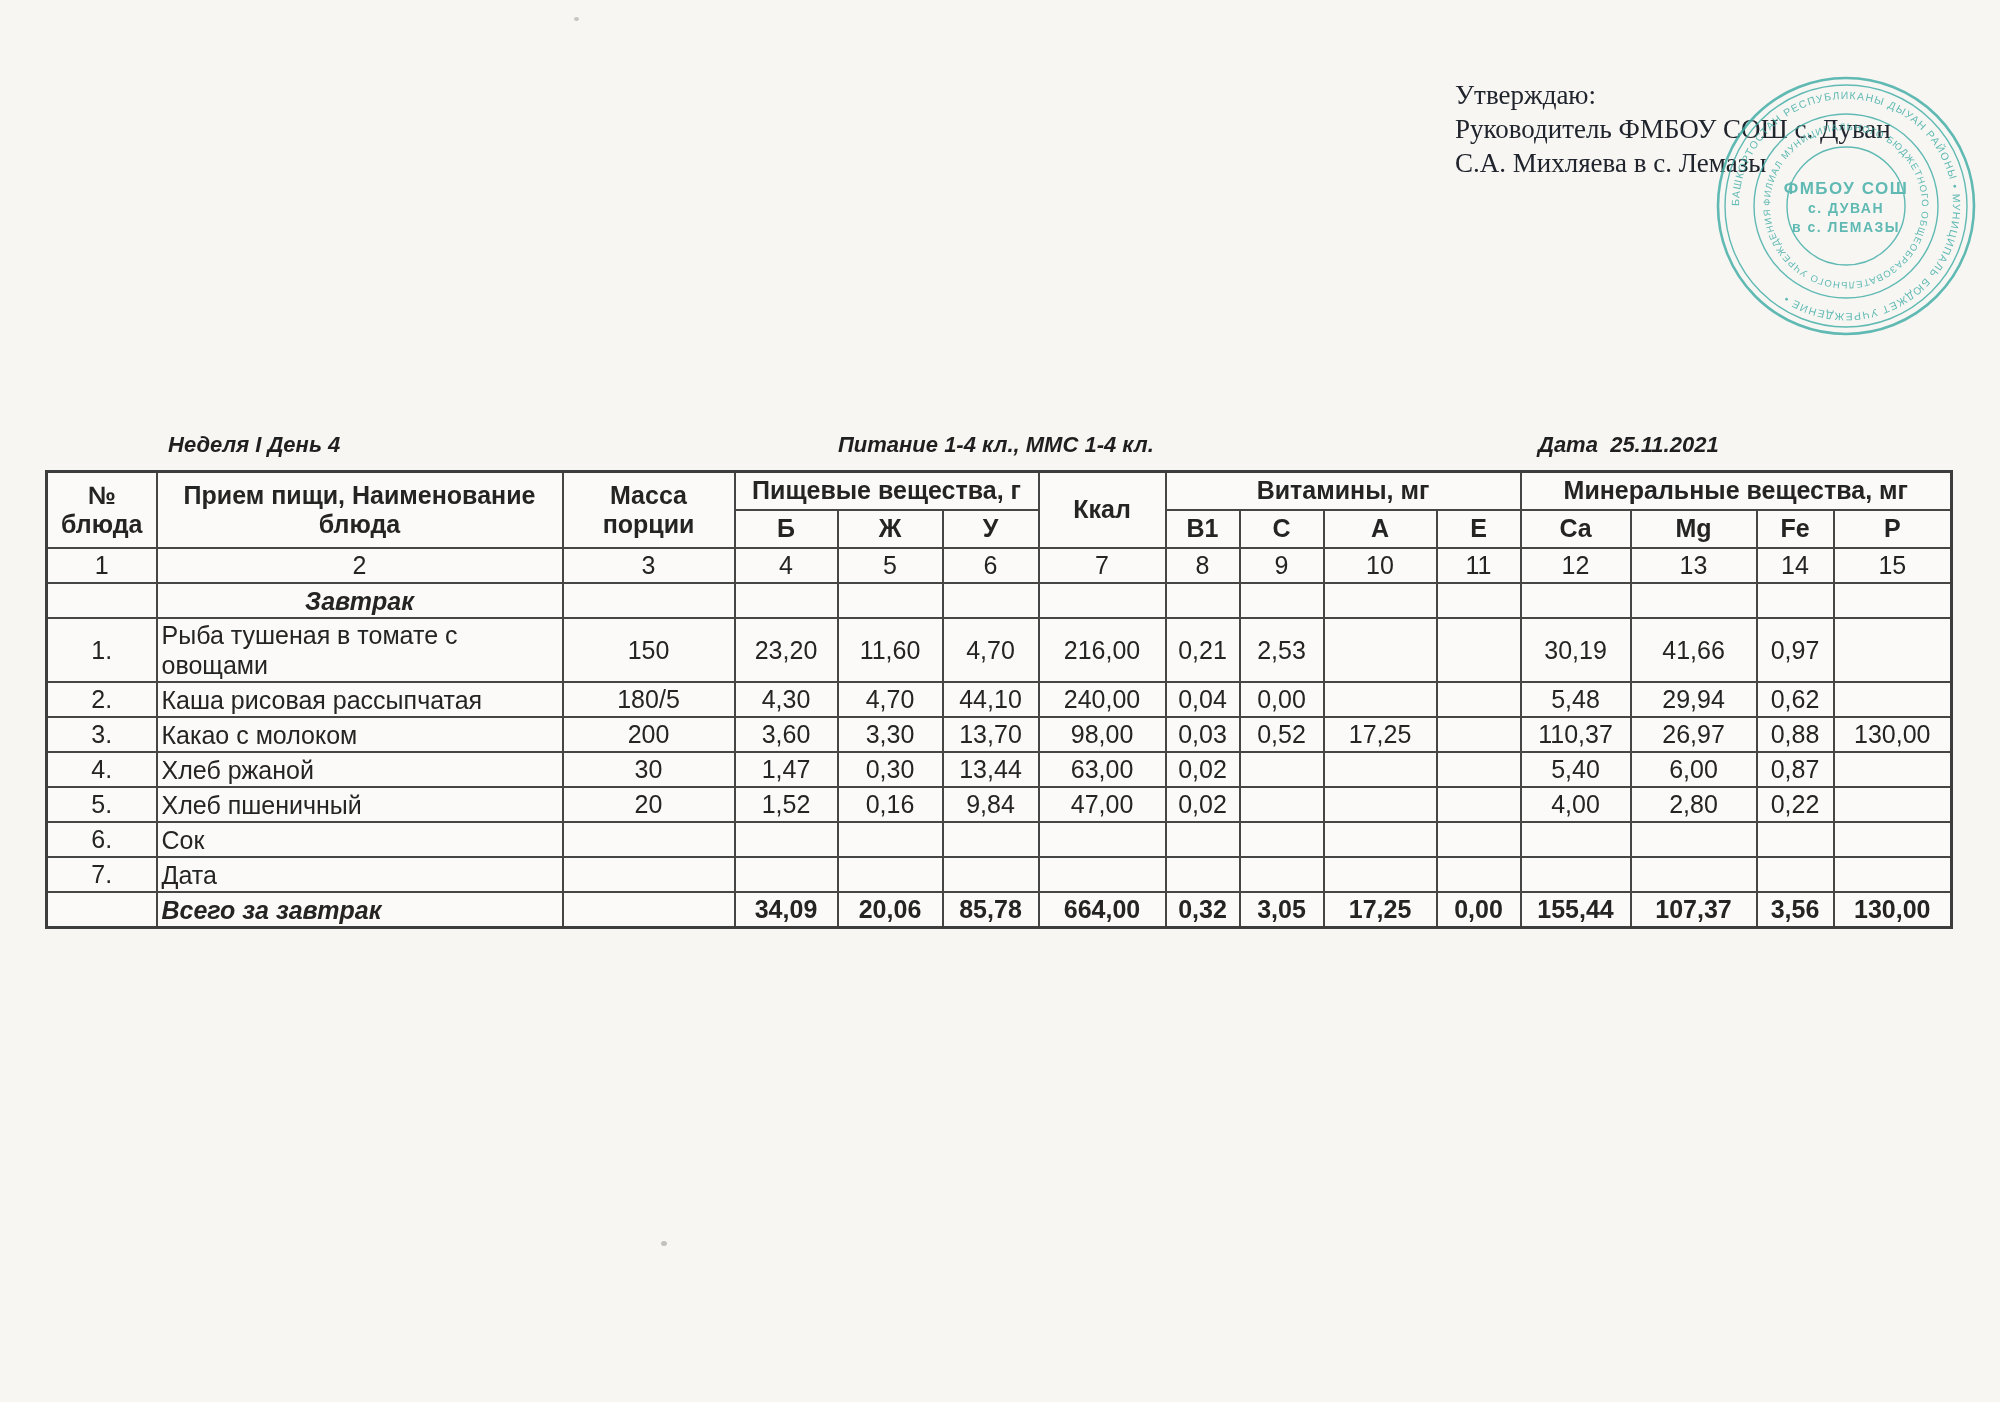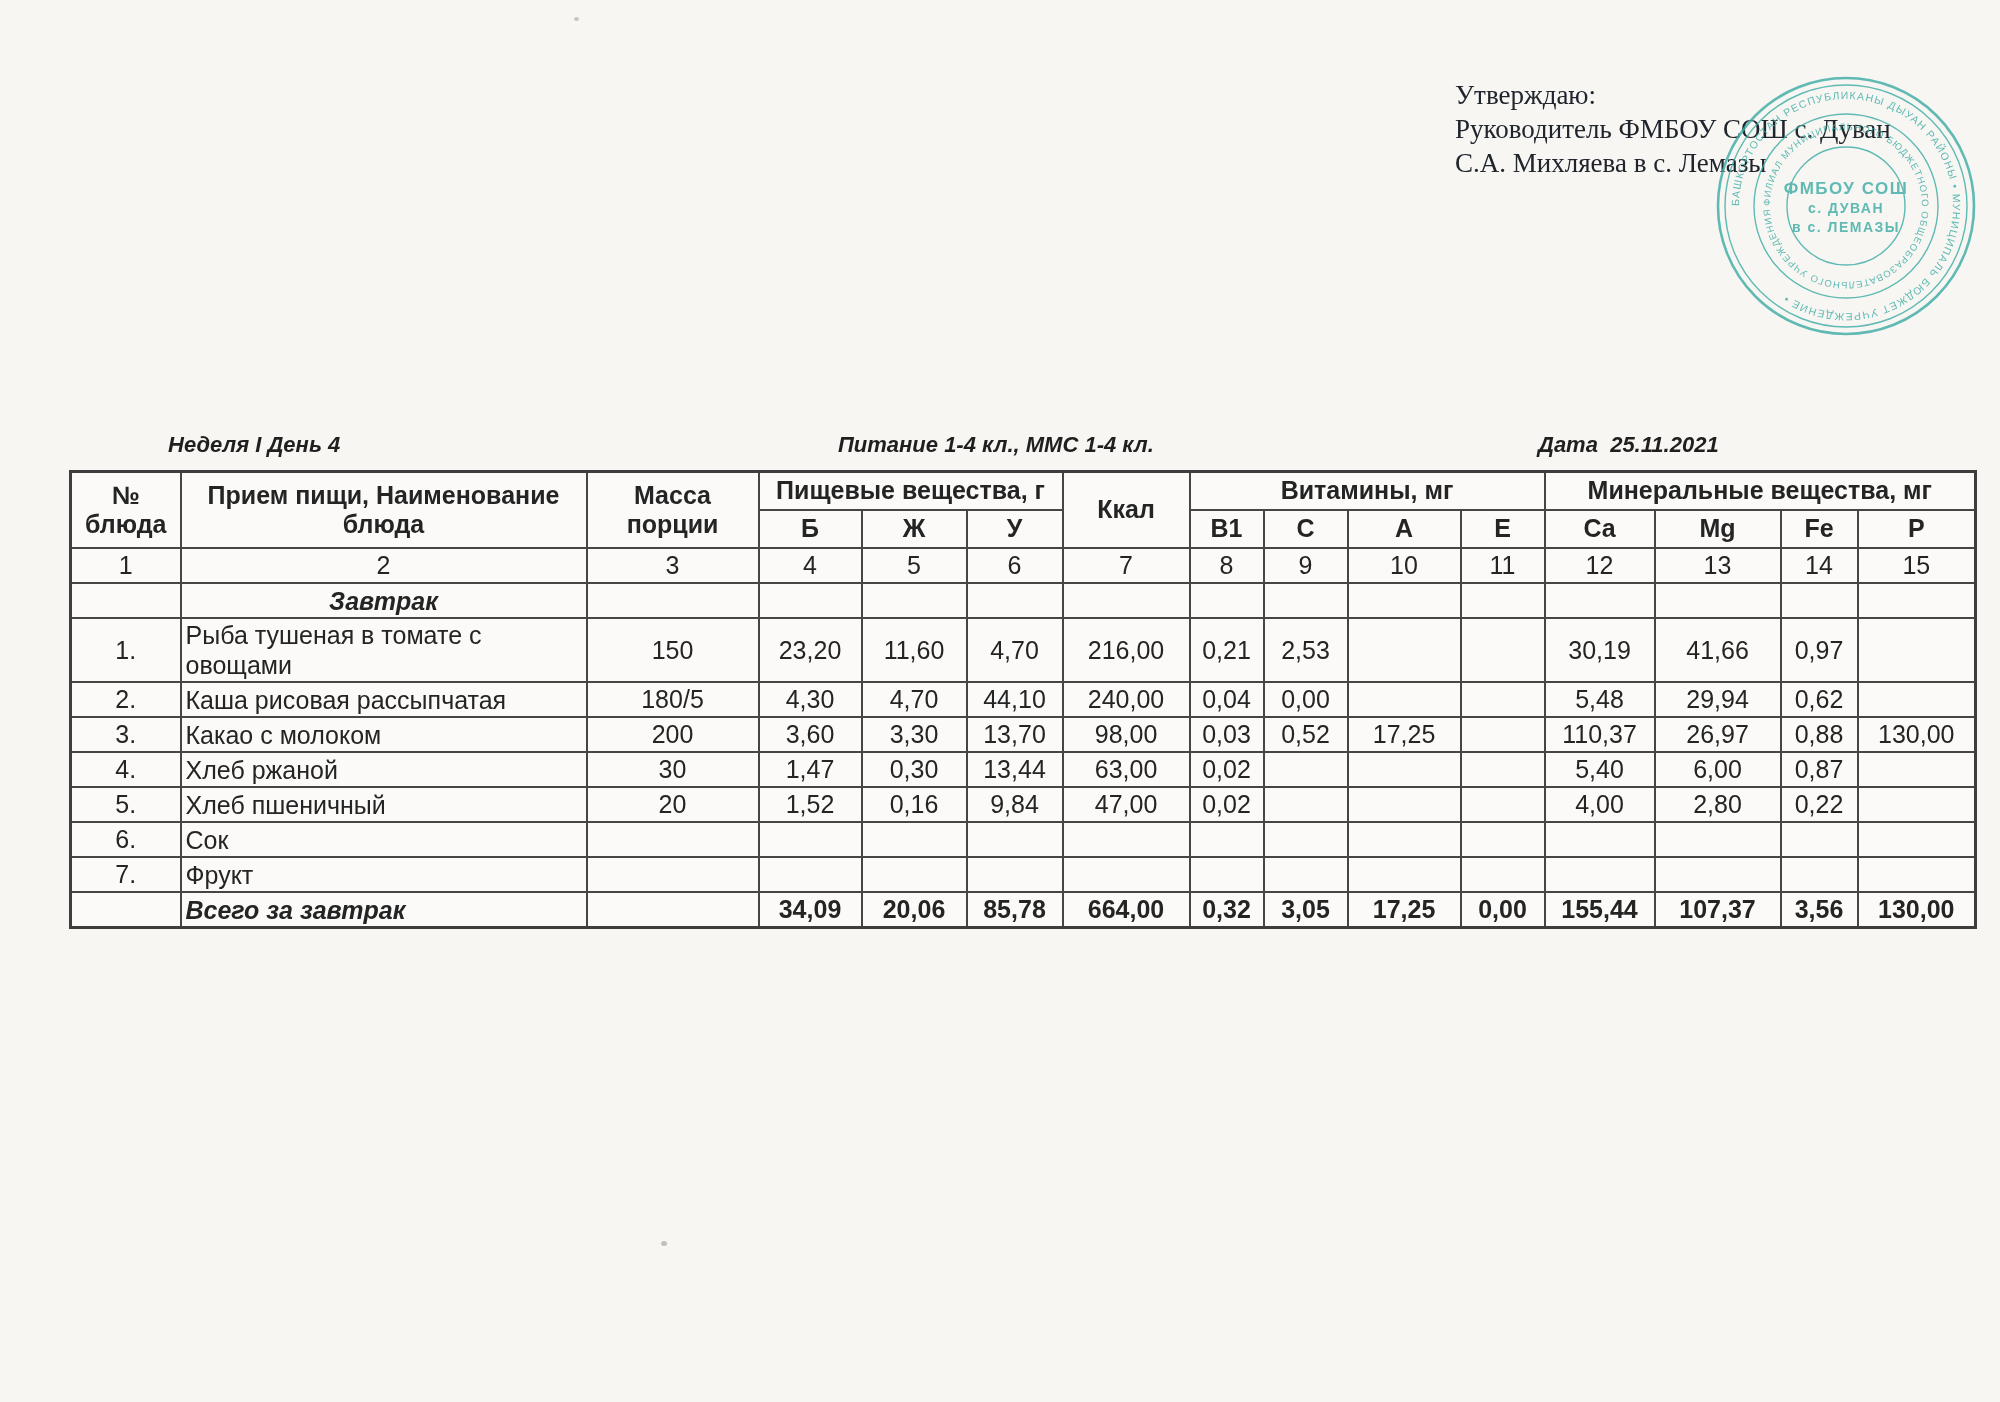--- a/index.html
+++ b/index.html
@@ -34,21 +34,20 @@
   .t-left{position:absolute;left:168px;top:0;}
   .t-center{position:absolute;left:838px;top:0;}
   .t-right{position:absolute;left:1538px;top:0;white-space:pre;}
 
   
   table.menu{
     position:absolute;left:45px;top:470px;width:1905px;
     border-collapse:collapse;table-layout:fixed;
     font-size:25px;color:#242424;
     background:#fbfaf8;
-    margin-left:24px;
   }
   table.menu th,table.menu td{
     border:2px solid #454545;
     padding:0 4px;vertical-align:middle;overflow:hidden;
   }
   table.menu{border:3px solid #3d3d3d;}
   thead th{font-weight:bold;text-align:center;height:36px;line-height:1.18;}
   tr.numbers td{height:33px;text-align:center;font-weight:normal;}
   tbody td{height:33px;}
   tbody tr.tall td{height:62px;}
@@ -281,21 +280,21 @@
           <td class="c-num"></td>
           <td class="c-num"></td>
           <td class="c-num"></td>
           <td class="c-num"></td>
           <td class="c-num"></td>
           <td class="c-num"></td>
           <td class="c-num"></td>
         </tr>
         <tr>
           <td class="c-num">7.</td>
-          <td class="c-name">Фрукт</td>
+          <td class="c-name">Дата</td>
           <td class="c-num"></td>
           <td class="c-num"></td>
           <td class="c-num"></td>
           <td class="c-num"></td>
           <td class="c-num"></td>
           <td class="c-num"></td>
           <td class="c-num"></td>
           <td class="c-num"></td>
           <td class="c-num"></td>
           <td class="c-num"></td>

